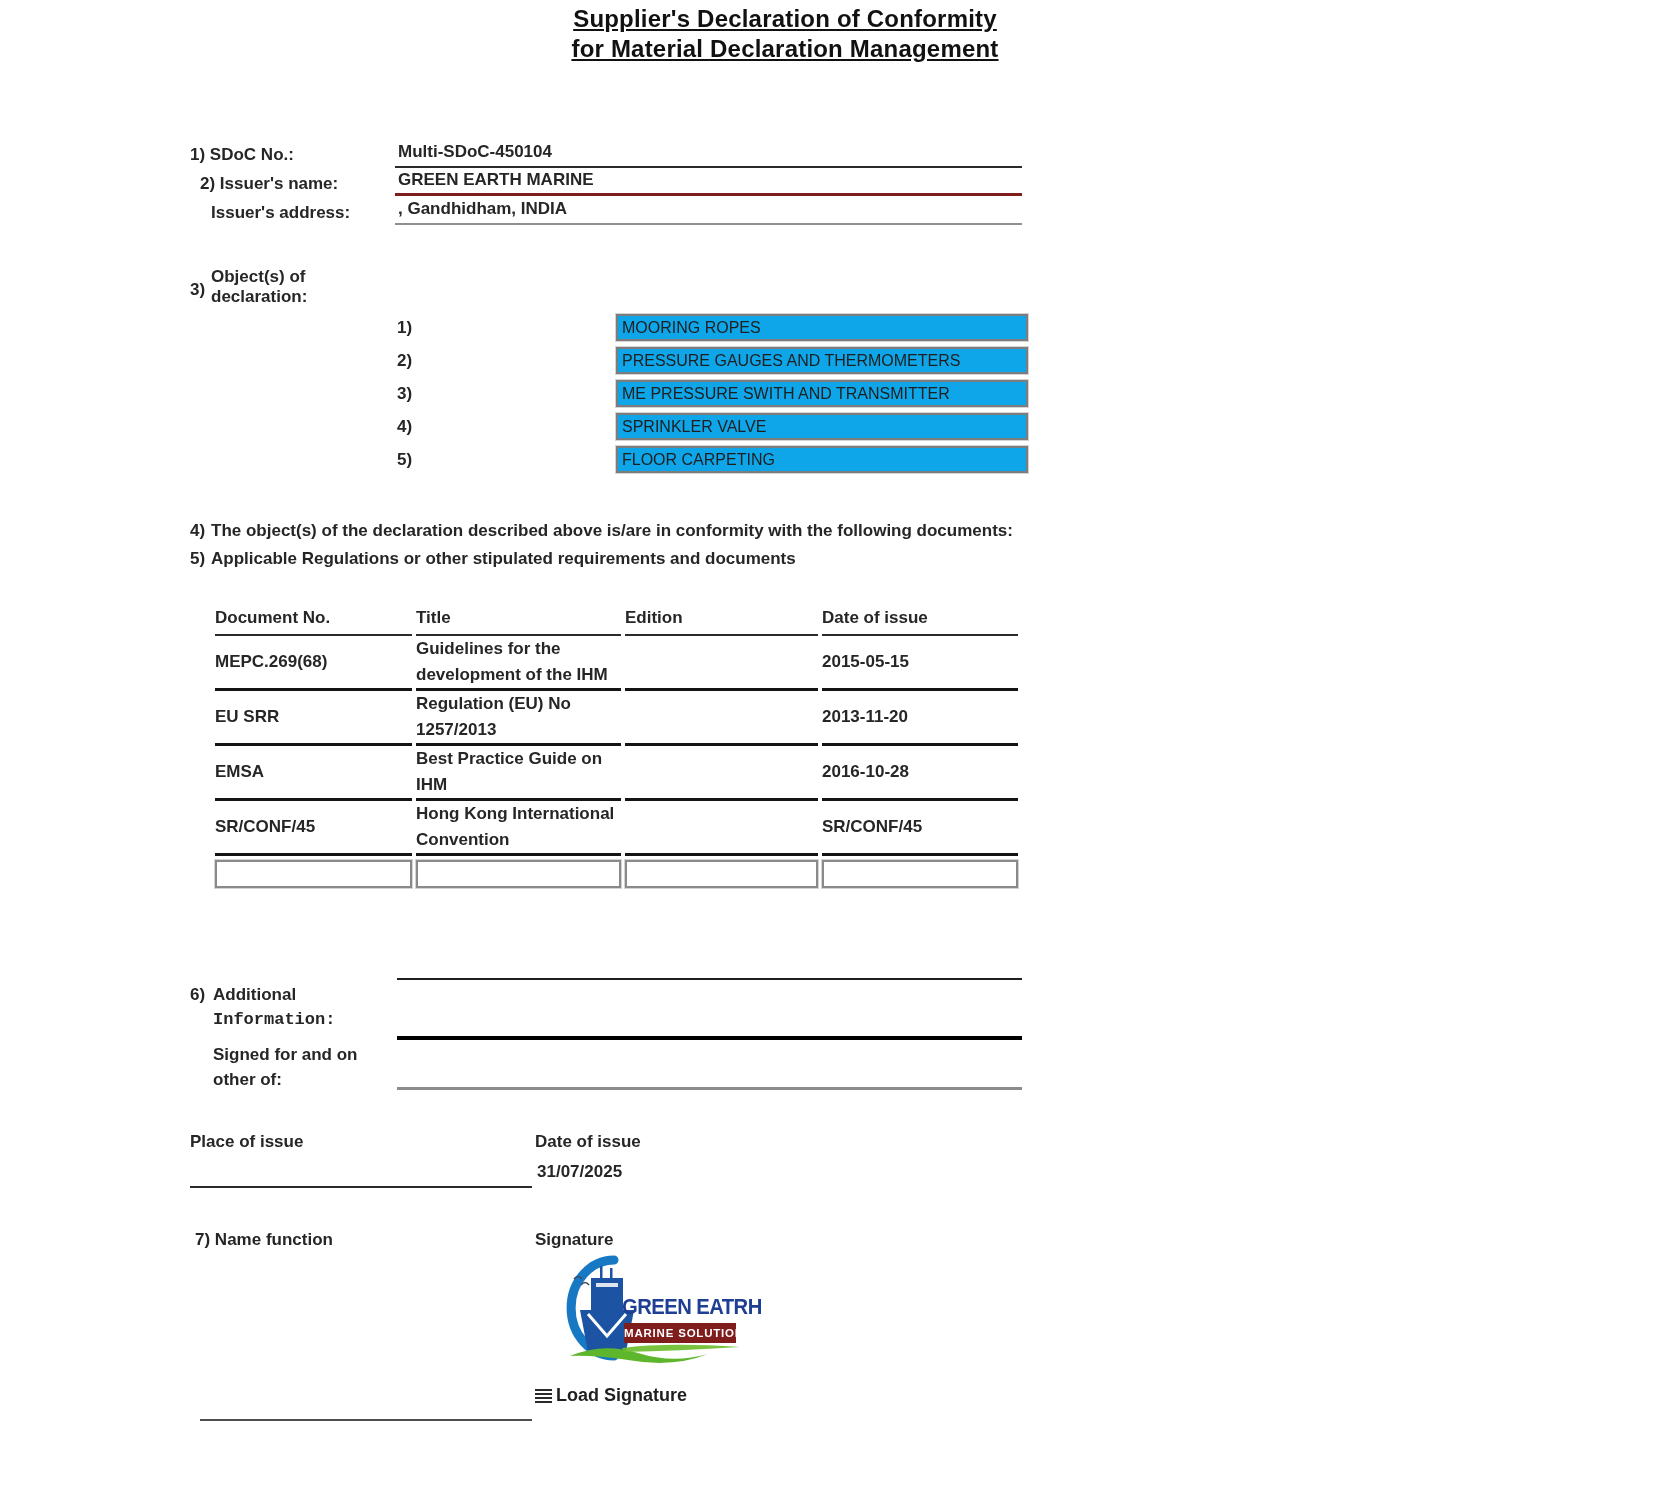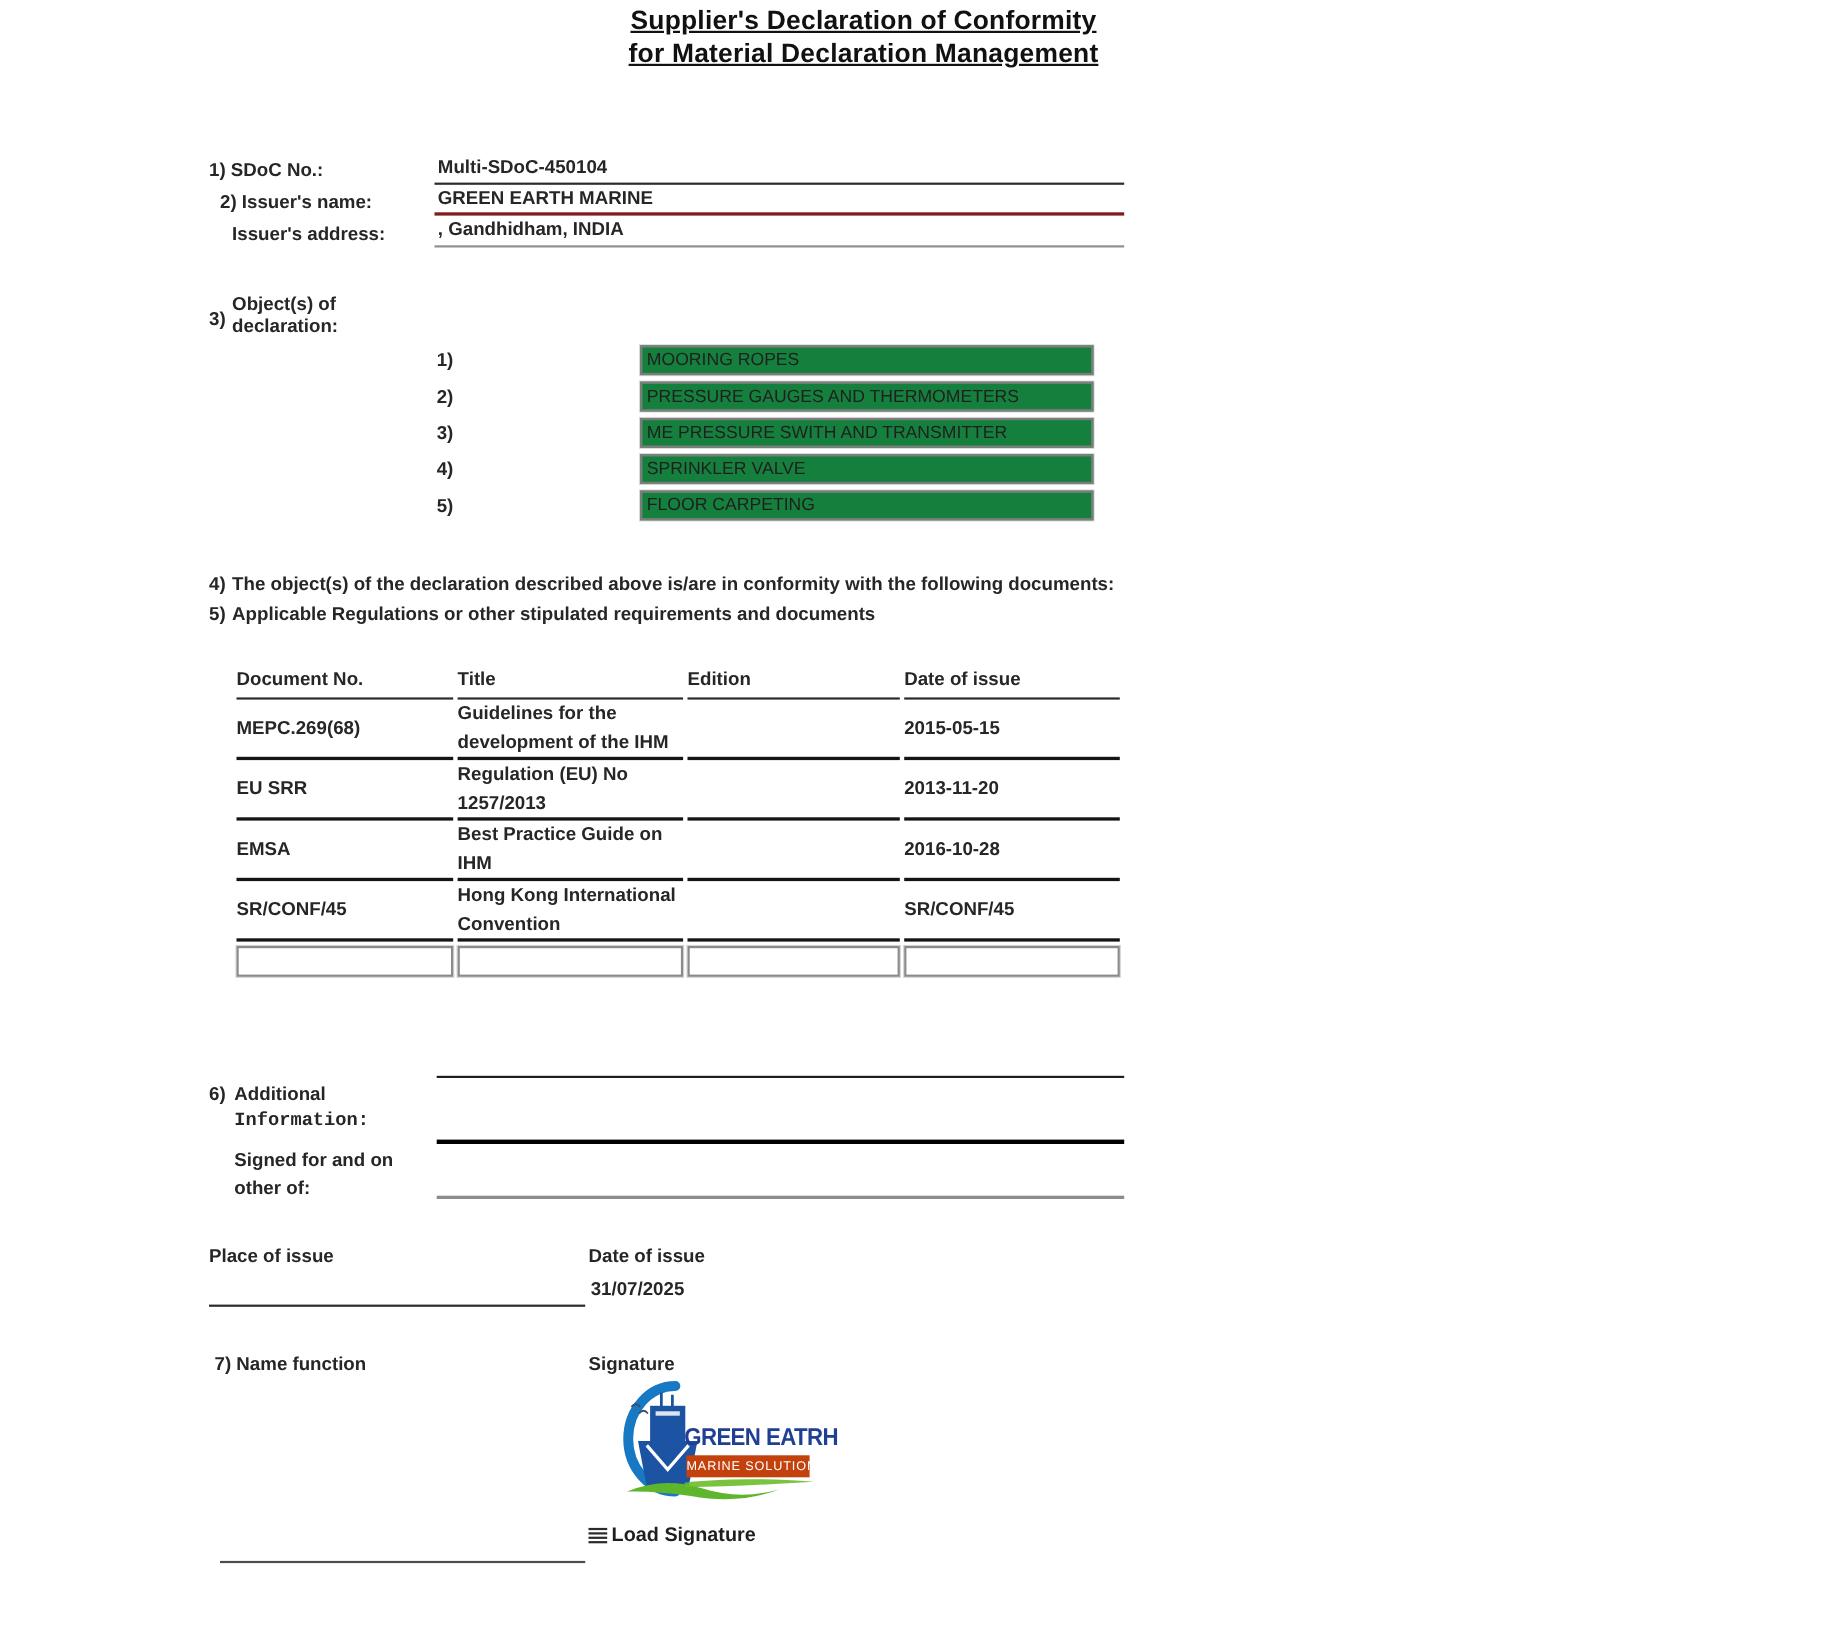--- a/index.html
+++ b/index.html
@@ -20,24 +20,24 @@
   .title-line { font-size:24px; font-weight:700; color:#111; text-decoration:underline; line-height:30px; letter-spacing:0.2px; }
 
   
   .field-value { left:395px; width:627px; height:26px; font-size:17px; font-weight:700; padding-left:3px; white-space:nowrap; overflow:hidden; }
   .u-dark  { border-bottom:2px solid #2b2b2b; }
   .u-gray3 { border-bottom:3px solid #7f1d1d; }
   .u-gray2 { border-bottom:2px solid #8f8f8f; }
 
   
   .obj-box {
-    left:582px; width:412px; height:27px;
+    left:616px; width:412px; height:27px;
     border:2px solid #7d7d7d;
     box-shadow:0 0 0 1px #d4d4d4;
-    background:#15803d;
+    background:#0ea5e9;
     font-size:16px; font-weight:400; color:#1f1f1f;
     line-height:23px; padding-left:4px;
     white-space:nowrap; overflow:hidden;
   }
   .obj-num { left:397px; font-size:17px; font-weight:700; }
 
   
   .stmt { left:190px; width:860px; font-size:17px; font-weight:700; white-space:nowrap; }
   .stmt .num { display:inline-block; width:21px; }
 
@@ -66,21 +66,21 @@
   .logo { left:558px; top:1252px; width:195px; height:115px; }
   .logo svg { position:absolute; left:0; top:0; }
   .logo-brand {
     position:absolute; left:64px; top:42px;
     font-size:22px; font-weight:700; color:#1e3f94;
     letter-spacing:-0.6px; white-space:nowrap;
     transform:scaleX(0.92); transform-origin:left;
   }
   .logo-tagline {
     position:absolute; left:66px; top:71px; width:112px; height:20px;
-    background:#c2410c; color:#ffffff; font-size:11.5px; font-weight:400;
+    background:#7f1d1d; color:#ffffff; font-size:11.5px; font-weight:700;
     letter-spacing:0.8px; text-align:center; line-height:20px; white-space:nowrap;
   }
 
   
   .load-sig { left:535px; top:1385px; display:flex; align-items:center; gap:2px; cursor:pointer; }
   .load-sig .bars { display:inline-flex; flex-direction:column; gap:2px; margin-right:2px; }
   .load-sig .bars i { display:block; width:17px; height:2px; background:#2a2a2a; }
   .load-sig .txt { font-size:18px; font-weight:700; color:#1f1f1f; }
 </style>
 </head>

